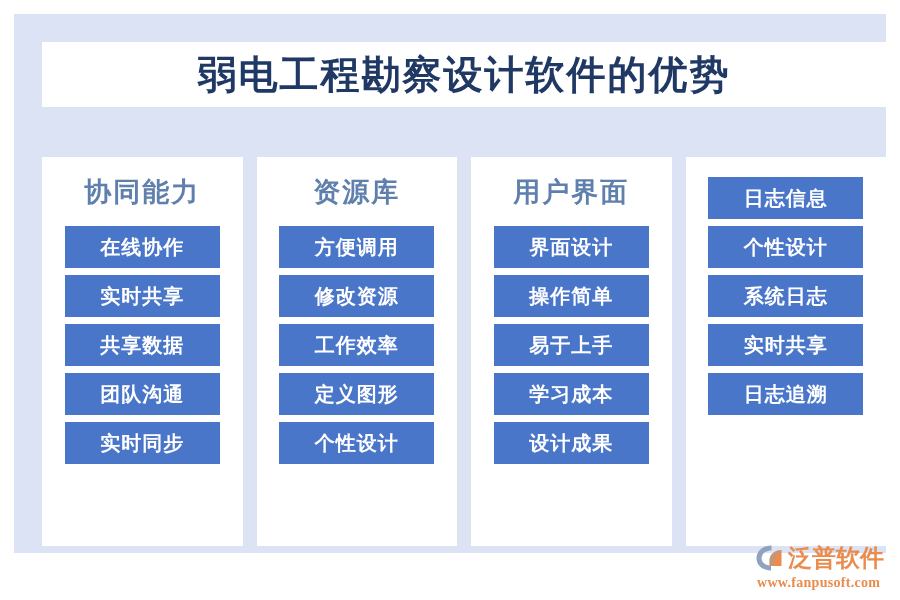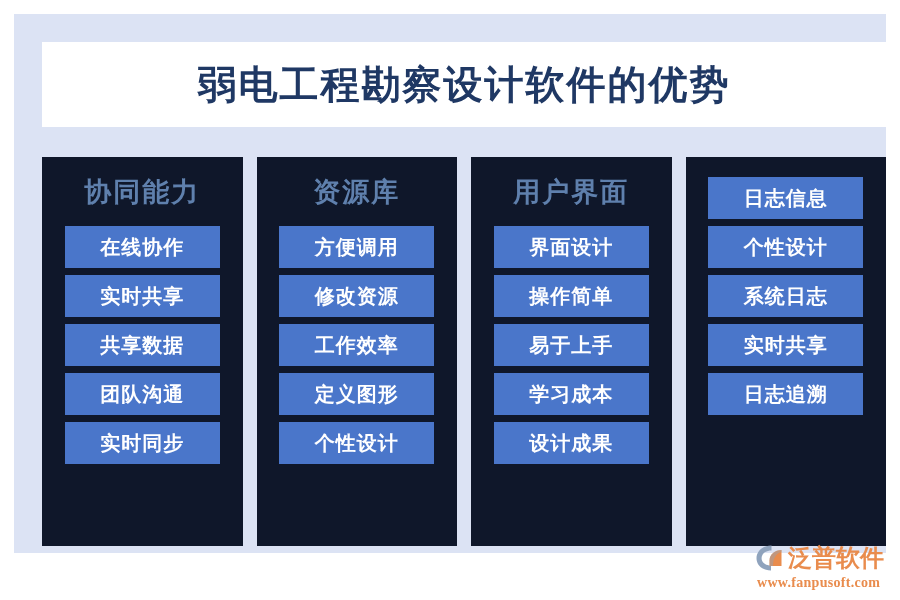--- a/index.html
+++ b/index.html
@@ -32,21 +32,21 @@
     background: #dce3f4;
     box-sizing: border-box;
   }
 
   
   .title-card {
     position: absolute;
     left: 28px;
     top: 28px;
     width: 844px;
-    height: 85px;
+    height: 65px;
     background: #ffffff;
     display: flex;
     align-items: center;
     justify-content: center;
     box-sizing: border-box;
     text-align: center;
   }
   .title-text {
     font-family: "Liberation Serif", "DejaVu Serif", serif;
     font-size: 39px;
@@ -63,21 +63,21 @@
     left: 28px;
     top: 143px;
     width: 844px;
     height: 389px;
     display: flex;
     gap: 14px;
   }
 
   .column {
     flex: 1 1 0;
-    background: #0f172a;
+    background: #ffffff;
     display: flex;
     flex-direction: column;
     align-items: center;
     box-sizing: border-box;
     padding: 20px 16px 16px 16px;
   }
 
   .column-header {
     font-family: "Liberation Serif", "DejaVu Serif", serif;
     font-size: 27px;

